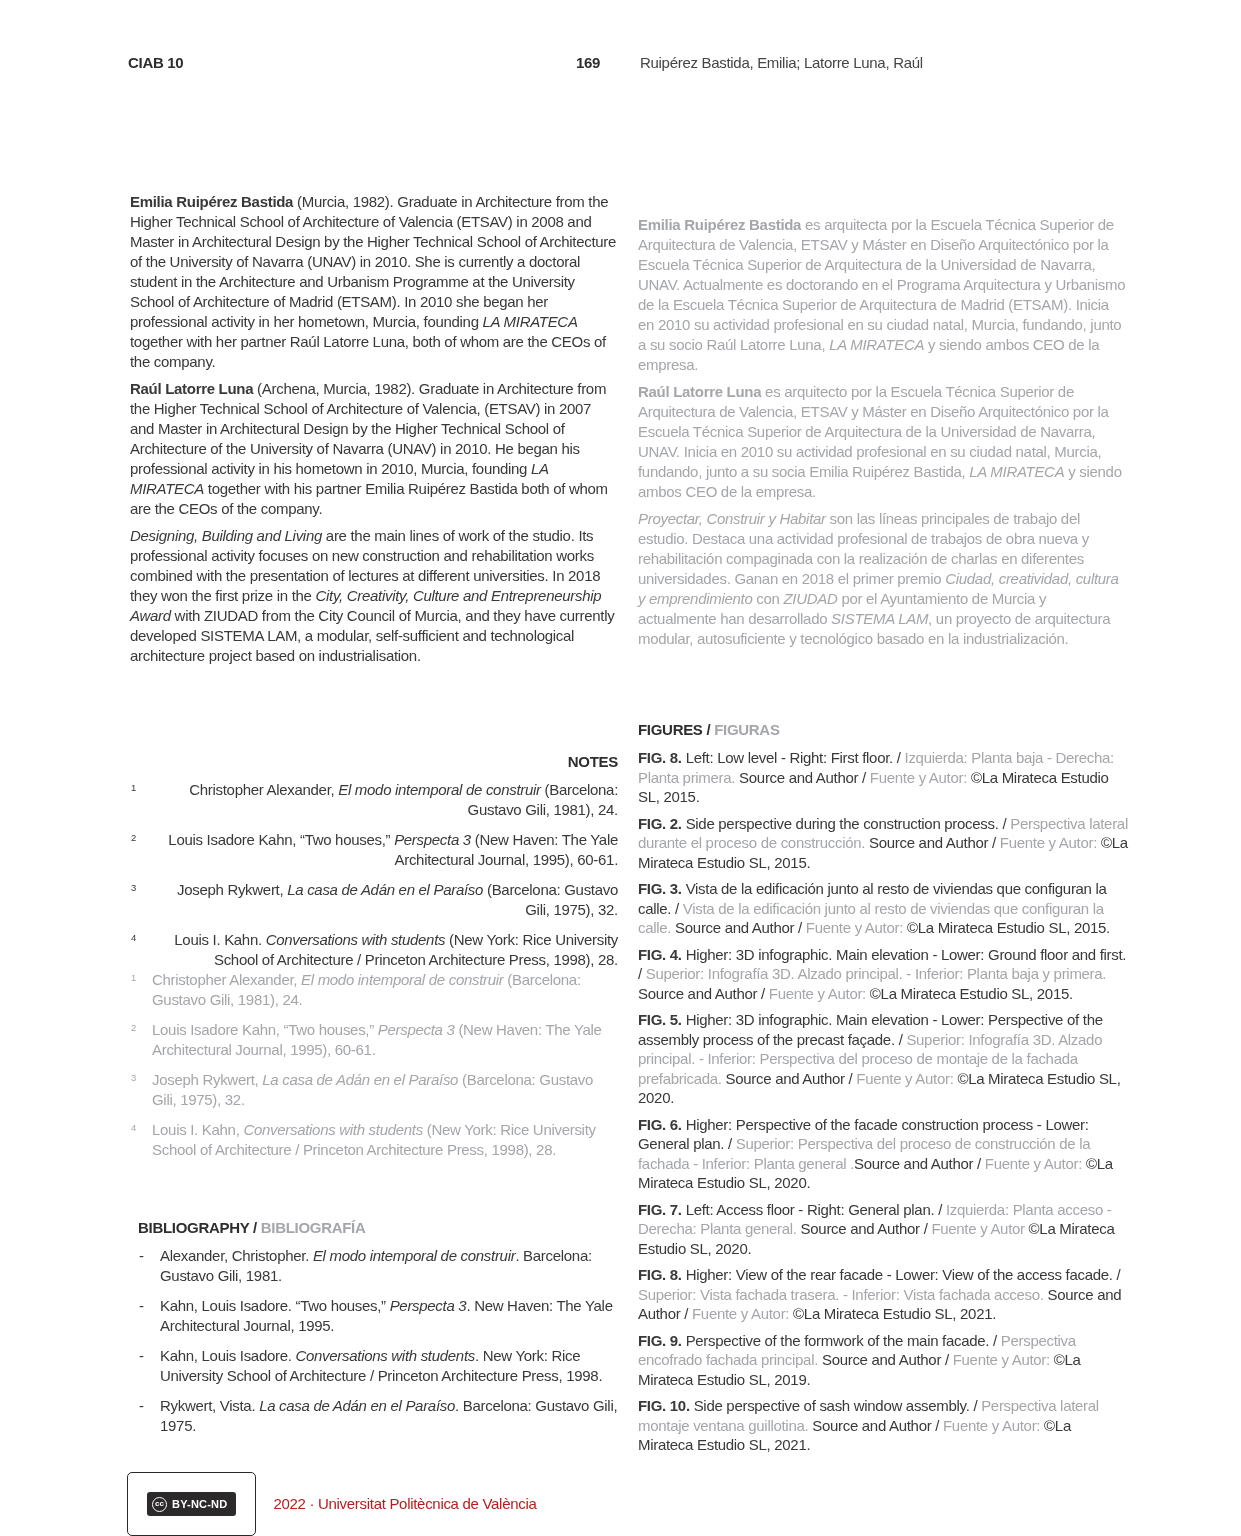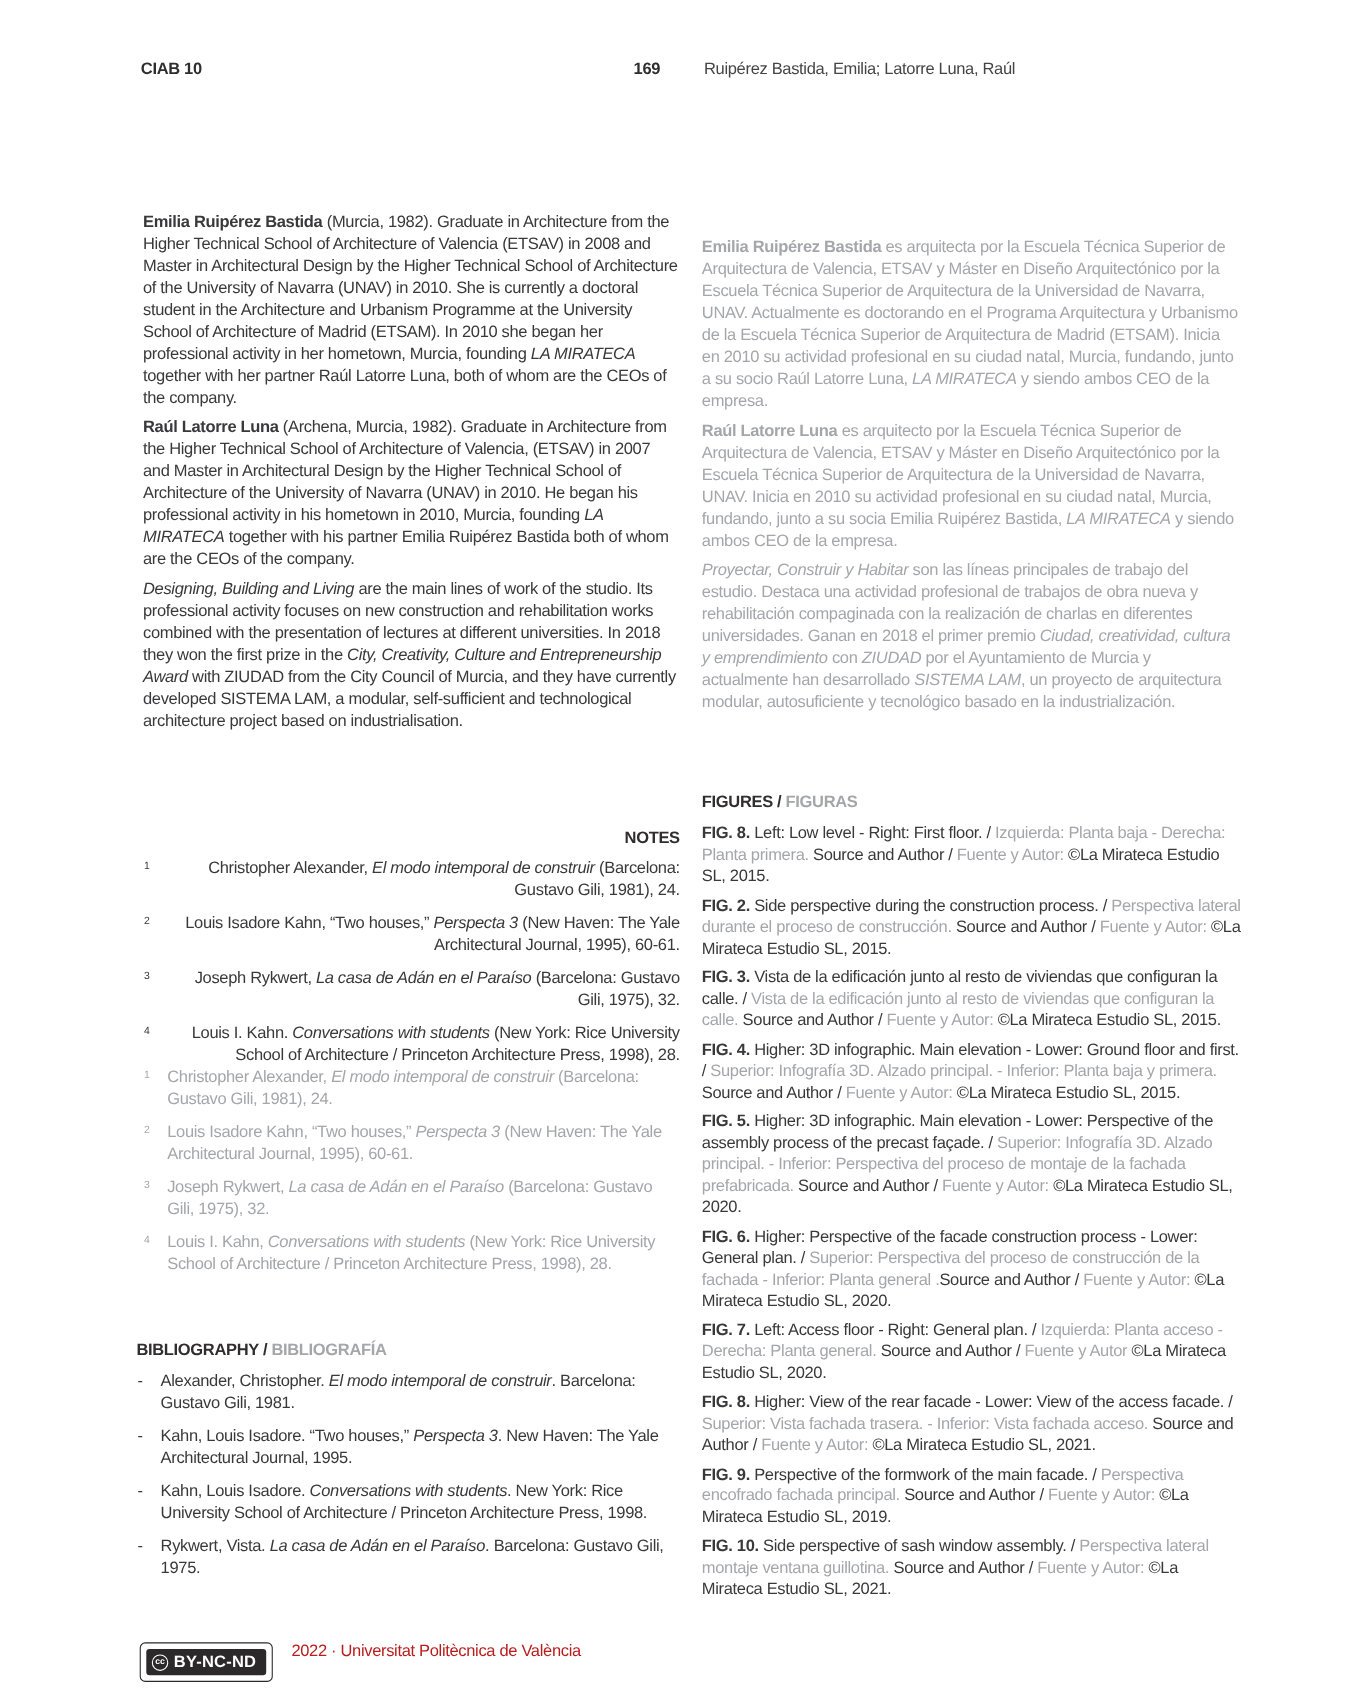--- a/index.html
+++ b/index.html
@@ -10,39 +10,39 @@
     -webkit-font-smoothing:antialiased;
   }
   .hdr{position:absolute;top:53px;font-size:15px;}
   .hdr-journal{left:128px;font-weight:bold;color:#2f2d2e;}
   .hdr-page{left:576px;font-weight:bold;color:#2f2d2e;}
   .hdr-authors{left:640px;color:#454446;}
   .sec{position:absolute;}
   #bio-en{left:130px;top:192px;width:488px;}
   #notes{left:130px;top:752px;width:488px;text-align:right;}
   #notas{left:130px;top:970px;width:488px;}
-  #biblio{left:124px;top:1218px;width:488px;}
+  #biblio{left:138px;top:1218px;width:488px;}
   #bio-es{left:638px;top:192px;width:490px;margin-top:23px;}
   #figures{left:638px;top:720px;width:490px;}
   .sec-title{font-weight:bold;margin:0 0 8px 0;font-size:15px;color:#2f2d2e;}
   .para{margin-bottom:7px;}
   .note{position:relative;padding-left:22px;margin-bottom:10px;}
   .note-num{position:absolute;left:1px;top:-2px;font-size:9.5px;}
   .bib{position:relative;padding-left:22px;margin-bottom:10px;}
   .bib .marker{position:absolute;left:1px;}
   .fig{margin-bottom:7px;line-height:19.5px;}
   .gray{color:#a4a6a9;}
   .seg-b{font-weight:bold;}
   .seg-i{font-style:italic;}
   .seg-g{color:#a4a6a9;}
   .footer{position:absolute;left:127px;top:1472px;display:flex;align-items:center;gap:17px;}
-  .cc-outer{border:1.5px solid #2b292a;border-radius:5px;padding:5px;display:inline-block;margin-top:21px;}
+  .cc-outer{border:1.5px solid #2b292a;border-radius:5px;padding:19px;display:inline-block;}
   .cc-inner{background:#2b292a;border-radius:3px;color:#fff;display:flex;align-items:center;gap:5px;padding:2px 9px 2px 5px;}
   .cc-circle{width:13px;height:13px;border:1.5px solid #fff;border-radius:50%;display:flex;align-items:center;justify-content:center;font-size:8px;font-weight:bold;letter-spacing:0;}
-  .cc-label{font-weight:bold;font-size:15px;letter-spacing:0.2px;}
+  .cc-label{font-weight:bold;font-size:11px;letter-spacing:0.2px;}
   .footer-credit{color:#b91c1c;}
 </style>
 </head>
 <body>
 
 <div class="page">
 
   <div class="hdr hdr-journal">CIAB 10</div>
   <div class="hdr hdr-page">169</div>
   <div class="hdr hdr-authors">Ruipérez Bastida, Emilia; Latorre Luna, Raúl</div>

